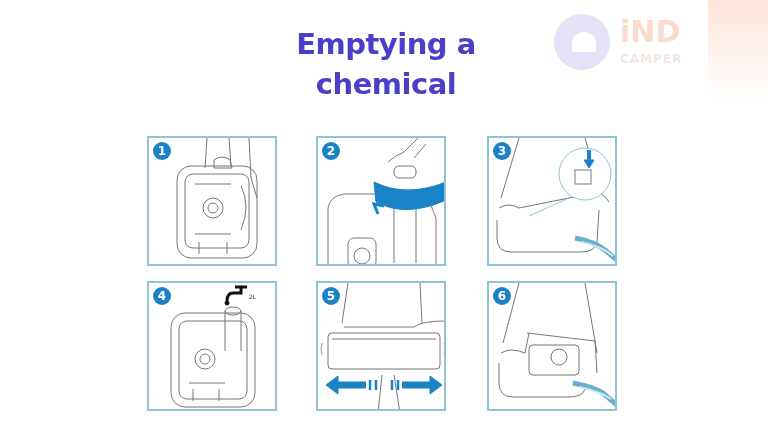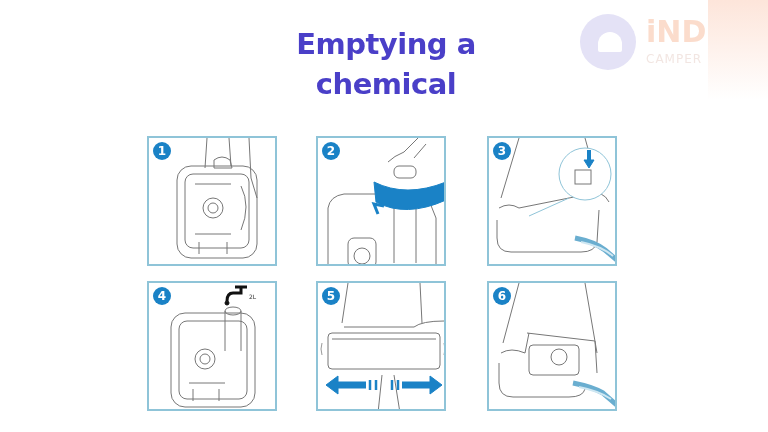--- a/index.html
+++ b/index.html
@@ -1,25 +1,25 @@
 <!DOCTYPE html>
 <html><head>
 <meta charset="utf-8">
 <style>
   html, body { margin:0; padding:0; }
   body { width:768px; height:432px; background:#ffffff; position:relative; overflow:hidden;
          font-family:"DejaVu Sans", sans-serif; }
   .title { position:absolute; left:228px; top:24px; width:316px; text-align:center;
            color:#4a3fc8; font-weight:bold; font-size:29px; line-height:40px; letter-spacing:-0.5px; }
-  .logo { position:absolute; left:578px; top:12px; width:140px; height:62px; }
+  .logo { position:absolute; left:552px; top:12px; width:140px; height:62px; }
   .logo-circle { position:absolute; left:2px; top:2px; width:56px; height:56px; border-radius:50%; background:#e4e2f6; }
   .logo-arch { position:absolute; left:18px; top:18px; width:24px; height:20px; background:#fff;
                border-radius:12px 12px 2px 2px; }
   .logo-ind { position:absolute; left:68px; top:4px; font-weight:bold; font-size:30px; color:#fbdccc; line-height:32px; }
-  .logo-camper { position:absolute; left:68px; top:40px; font-weight:normal; font-size:12px; color:#f2e6e2; letter-spacing:1px; }
+  .logo-camper { position:absolute; left:68px; top:40px; font-weight:bold; font-size:12px; color:#f2e6e2; letter-spacing:1px; }
   .corner-glow { position:absolute; right:0; top:0; width:60px; height:100px;
                  background:linear-gradient(180deg,#fde5da,#ffffff); }
   .panel { position:absolute; width:130px; height:130px; border:2px solid #8fc4d8; background:#fff; overflow:hidden; box-sizing:border-box; }
   .badge { position:absolute; left:4px; top:4px; width:18px; height:18px; border-radius:50%;
            background:#1a82c6; color:#fff; font-weight:bold; font-size:12px; line-height:18px; text-align:center; z-index:2; }
   .panel svg { position:absolute; left:0; top:0; }
 </style>
 </head>
 <body>
 

